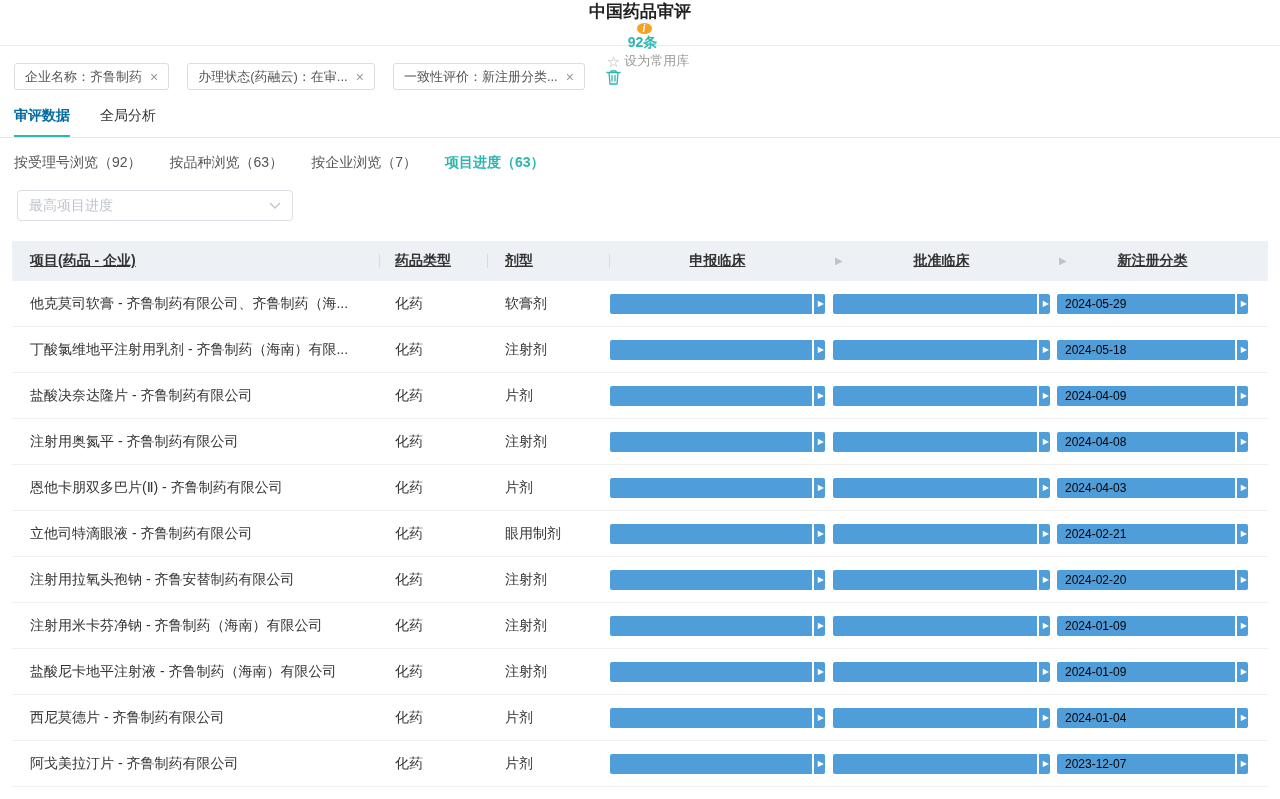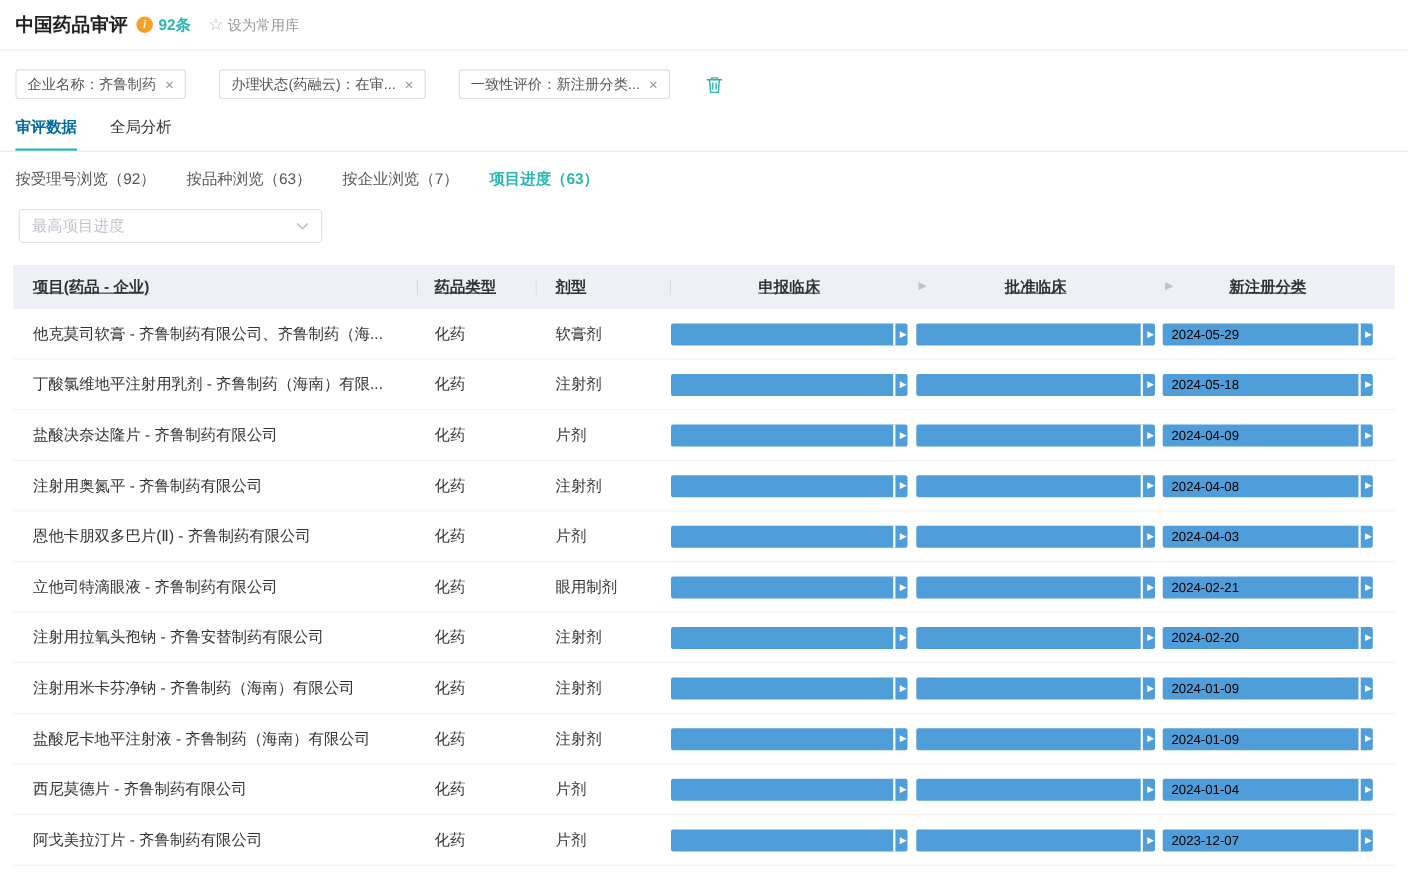--- a/index.html
+++ b/index.html
@@ -4,31 +4,31 @@
 <style>
   * { box-sizing: border-box; }
   html,body { margin:0; padding:0; }
   body {
     width:1280px; height:799px; background:#fff;
     font-family:"Liberation Sans","DejaVu Sans",sans-serif;
     color:#333; overflow:hidden;
   }
 
   
-  .topbar { display:flex; align-items:center; height:46px; padding:0 14px; border-bottom:1px solid #ececec; }
+  .topbar { display:flex; align-items:center; height:46px; padding:0 14px; border-bottom:1px solid #ececec;flex-direction:column; }
   .page-title { font-size:17px; font-weight:bold; color:#222; margin:0; }
   .info-badge { width:15px; height:15px; border-radius:50%; background:#f7a021; color:#fff;
     font-size:10px; font-weight:bold; font-style:italic; display:inline-flex; align-items:center;
     justify-content:center; margin-left:8px; }
   .count { color:#2bb6b0; font-weight:bold; font-size:14px; margin-left:5px; }
   .fav { display:inline-flex; align-items:center; margin-left:16px; color:#999; font-size:13px; cursor:pointer; }
   .star { font-size:15px; color:#b5b5b5; margin-right:4px; line-height:1; }
 
   
-  .filterbar { display:flex; align-items:center; padding:17px 14px 0 14px; gap:30px; }
+  .filterbar { display:flex; align-items:center; padding:17px 14px 0 14px; gap:18px; }
   .tag { display:inline-flex; align-items:center; border:1px solid #ddd; border-radius:3px;
     height:27px; padding:0 10px; font-size:13px; color:#555; background:#fff; cursor:default; }
   .tag .x { margin-left:8px; color:#999; font-size:14px; cursor:pointer; line-height:1; }
   .trash-btn { display:inline-flex; align-items:center; cursor:pointer; margin-left:2px; }
 
   
   .tabs { display:flex; gap:30px; padding:17px 14px 0 14px; border-bottom:1px solid #e8e8e8; }
   .tab { font-size:14px; padding-bottom:12px; cursor:pointer; color:#333; position:relative; }
   .tab.active { color:#0369a1; font-weight:bold; }
   .tab.active::after { content:''; position:absolute; left:0; right:0; bottom:0; height:2px; background:#2bb6b0; }

